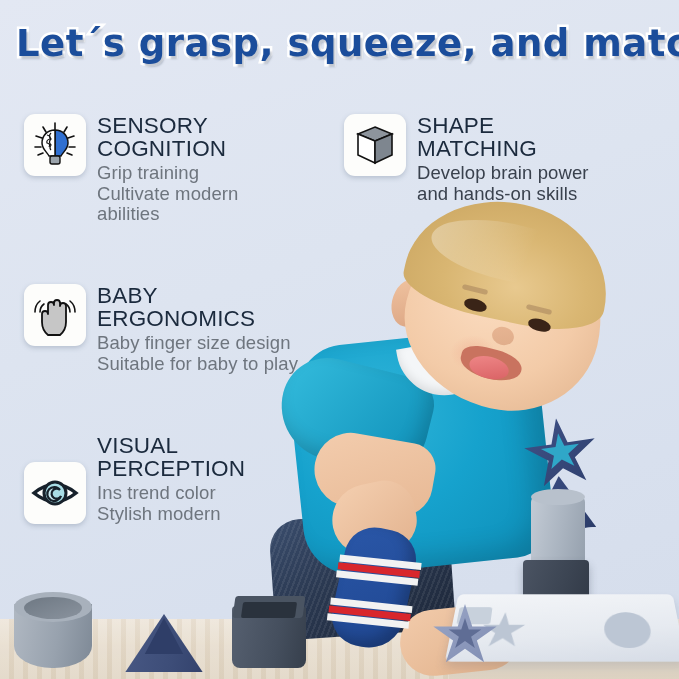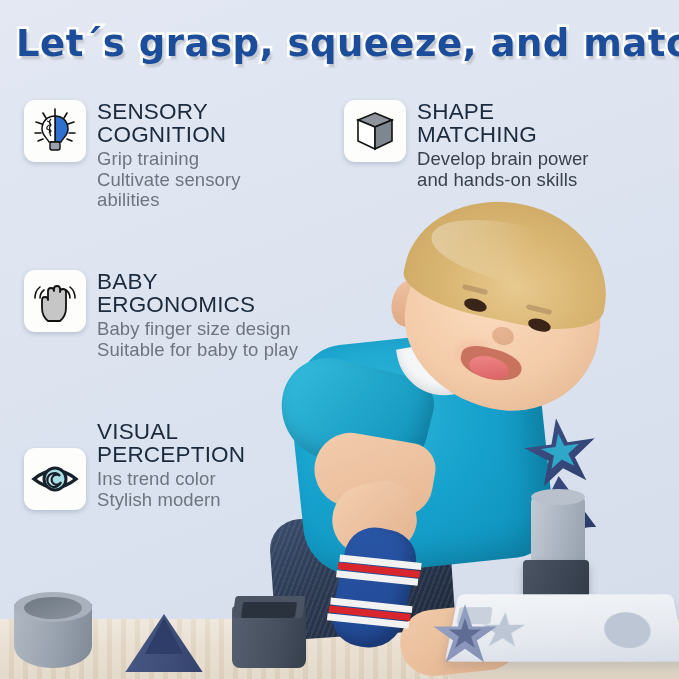--- a/index.html
+++ b/index.html
@@ -160,21 +160,21 @@
     clip-path:polygon(50% 0%,61% 35%,98% 35%,68% 57%,79% 91%,50% 70%,21% 91%,32% 57%,2% 35%,39% 35%);}
 
   
   .title{position:absolute;left:16px;top:22px;width:650px;
     font-size:37px;font-weight:bold;letter-spacing:.5px;color:#1b4d9b;
     font-family:"DejaVu Sans", sans-serif;white-space:nowrap;
     -webkit-text-stroke:5px #ffffff;paint-order:stroke fill;
     text-shadow:2px 3px 2px rgba(120,130,150,.45);}
 
   
-  .feat{position:absolute;display:flex;align-items:flex-start;}
+  .feat{position:absolute;display:flex;align-items:flex-start;margin-top:14px;}
   .tile{width:62px;height:62px;flex:0 0 62px;background:#fdfdfb;border-radius:11px;
     box-shadow:0 2px 5px rgba(90,105,130,.30);position:relative;}
   .tile svg{position:absolute;left:7px;top:7px;}
   .ftxt{margin-left:11px;}
   .fhead{color:#1b2a3d;font-size:22.5px;line-height:1.04;letter-spacing:.2px;
     font-weight:400;font-family:"Liberation Sans", sans-serif;white-space:pre-line;}
   .fbody{font-size:18.5px;line-height:1.12;margin-top:2px;letter-spacing:.1px;
     white-space:pre-line;font-family:"Liberation Sans", sans-serif;}
   .gray  .fbody{color:#6e757e;}
   .dark  .fbody{color:#39414d;}
@@ -274,21 +274,21 @@
           <path d="M16 14 q4 1 3 4 q-4 1 -3 4 q4 1 2 4"></path>
           <path d="M20 12 q-3 3 0 6 q-3 3 0 6 q-2 3 0 5"></path>
         </g>
         <rect x="19" y="35" width="10" height="8" rx="2" fill="#9aa3ab" stroke="#111" stroke-width="1.4"></rect>
       </svg>
     </div>
     <div class="ftxt">
       <div class="fhead">SENSORY
 COGNITION</div>
       <div class="fbody">Grip training
-Cultivate sensory
+Cultivate modern
 abilities</div>
     </div>
   </div>
 
   <div class="feat dark" id="f2">
     <div class="tile">
       <svg width="48" height="48" viewBox="0 0 48 48">
         <polygon points="24,6 42,14 42,34 24,42 6,34 6,14" fill="none"></polygon>
         <polygon points="24,6 41,13 24,20 7,13" fill="#8d949c" stroke="#111" stroke-width="1.6"></polygon>
         <polygon points="7,13 24,20 24,42 7,34" fill="#ffffff" stroke="#111" stroke-width="1.6"></polygon>

